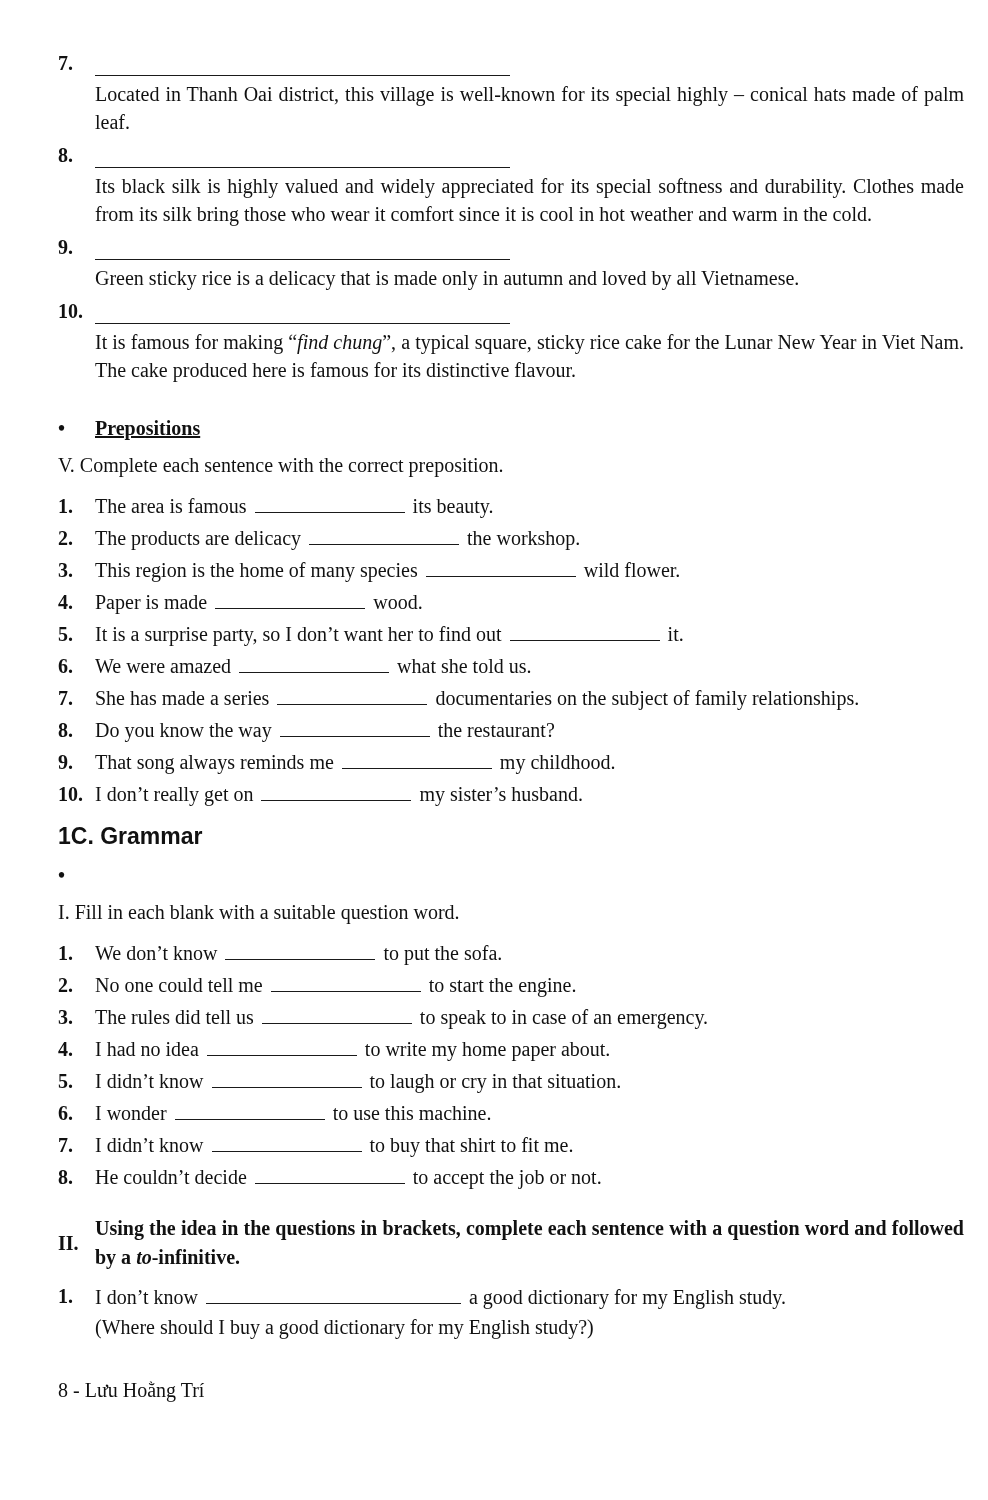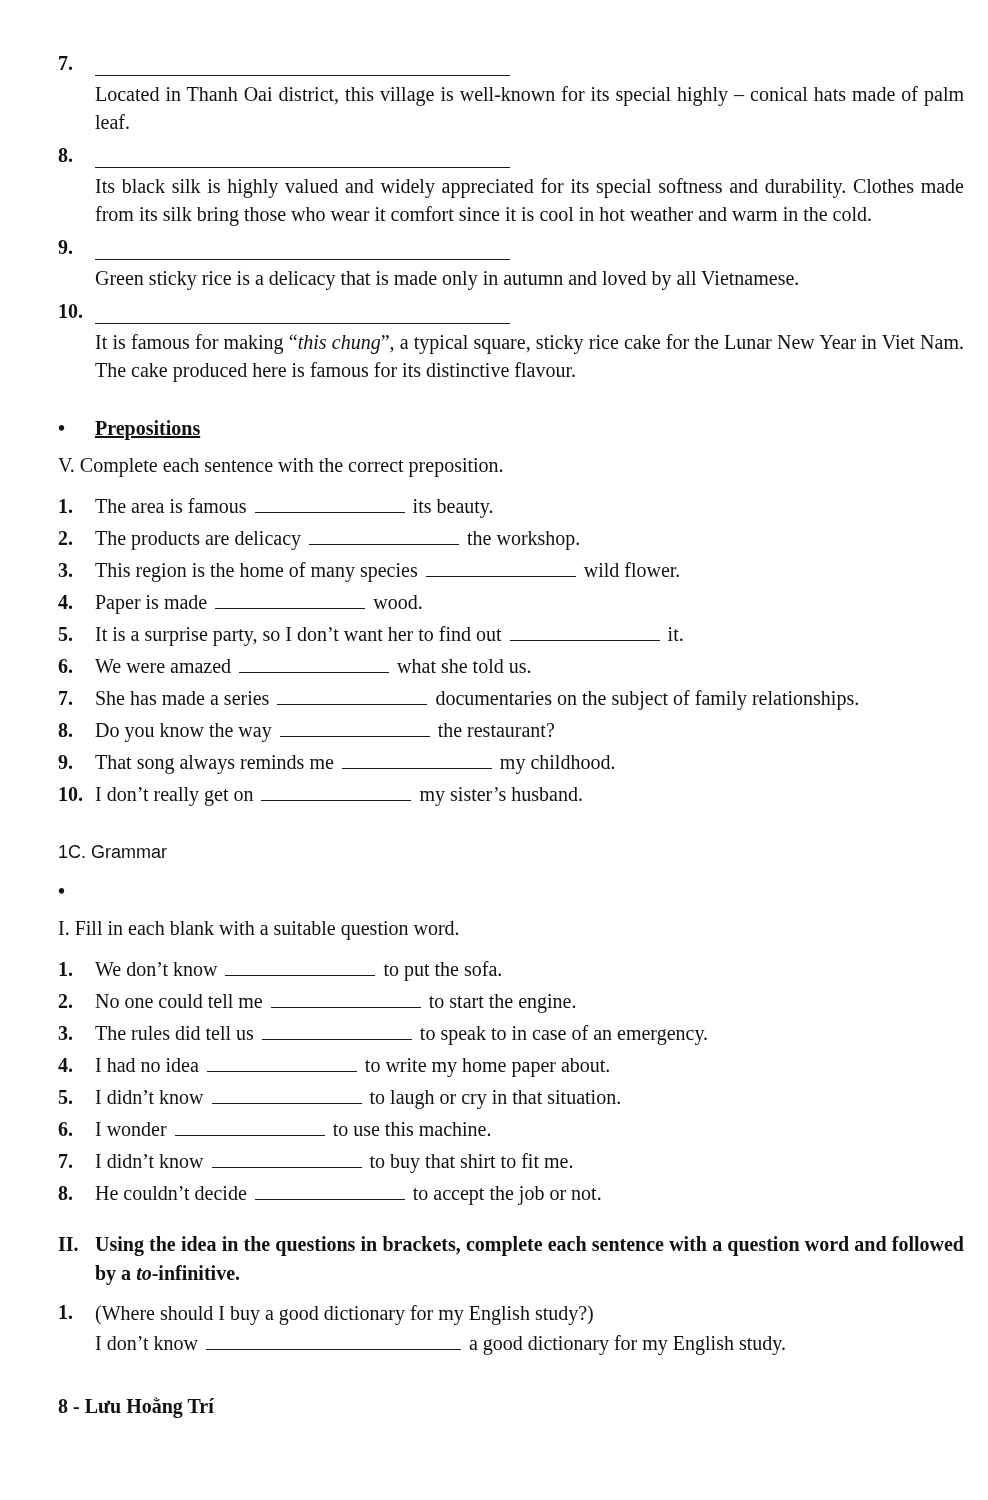--- a/index.html
+++ b/index.html
@@ -26,32 +26,32 @@
   .blank.wide { width: 255px; }
 
   .bullet-head { display: flex; margin: 26px 0 8px 0; line-height: 29px; }
   .bullet-head .num { font-weight: bold; }
   .bh-text { font-weight: bold; text-decoration: underline; }
 
   .instruction { font-weight: normal; line-height: 29px; margin: 2px 0 12px 0; }
 
   .grammar-head {
     font-family: "Liberation Sans", sans-serif;
-    font-weight: normal; font-size: 18px; line-height: 30px;
-    margin: 28px 0 10px 0;
+    font-weight: bold; font-size: 23px; line-height: 30px;
+    margin: 12px 0 10px 0;
   }
 
-  .instr-row { display: flex; align-items: flex-start; line-height: 29px; font-weight: bold; margin: 22px 0 10px 0; }
+  .instr-row { display: flex; align-items: center; line-height: 29px; font-weight: bold; margin: 22px 0 10px 0; }
   .instr-row .body { text-align: justify; }
 
   .it { font-style: italic; }
 
   .ex2-line { line-height: 30px; }
 
-  .footer { margin-top: 34px; font-weight: bold; line-height: 28px; }
+  .footer { margin-top: 34px; font-weight: normal; line-height: 28px; }
 </style>
 </head>
 <body>
 
 <div class="page">
 
   <div class="rrow">
     <span class="num">7.</span>
     <div class="rbody">
       <div class="longblank"></div>
@@ -72,21 +72,21 @@
     <div class="rbody">
       <div class="longblank"></div>
       <p class="rtext">Green sticky rice is a delicacy that is made only in autumn and loved by all Vietnamese.</p>
     </div>
   </div>
 
   <div class="rrow">
     <span class="num">10.</span>
     <div class="rbody">
       <div class="longblank"></div>
-      <p class="rtext"><span>It is famous for making “</span><span class="it">this chung</span><span>”, a typical square, sticky rice cake for the Lunar New Year in Viet Nam. The cake produced here is famous for its distinctive flavour.</span></p>
+      <p class="rtext"><span>It is famous for making “</span><span class="it">find chung</span><span>”, a typical square, sticky rice cake for the Lunar New Year in Viet Nam. The cake produced here is famous for its distinctive flavour.</span></p>
     </div>
   </div>
 
   <div class="bullet-head">
     <span class="num">•</span>
     <span class="bh-text">Prepositions</span>
   </div>
   <div class="instruction">V. Complete each sentence with the correct preposition.</div>
 
   <div class="row">
@@ -171,20 +171,20 @@
   </div>
 
   <div class="instr-row">
     <span class="num">II.</span>
     <span class="body"><span>Using the idea in the questions in brackets, complete each sentence with a question word and followed by a </span><span class="it">to</span><span>-infinitive.</span></span>
   </div>
 
   <div class="row">
     <span class="num">1.</span>
     <span class="body">
+      <div class="ex2-line"><span>I don’t know</span><span class="blank wide"></span><span>a good dictionary for my English study.</span></div>
       <div class="ex2-line">(Where should I buy a good dictionary for my English study?)</div>
-      <div class="ex2-line"><span>I don’t know</span><span class="blank wide"></span><span>a good dictionary for my English study.</span></div>
     </span>
   </div>
 
   <div class="footer">8 - Lưu Hoằng Trí</div>
 
 </div>
 
 </body></html>

